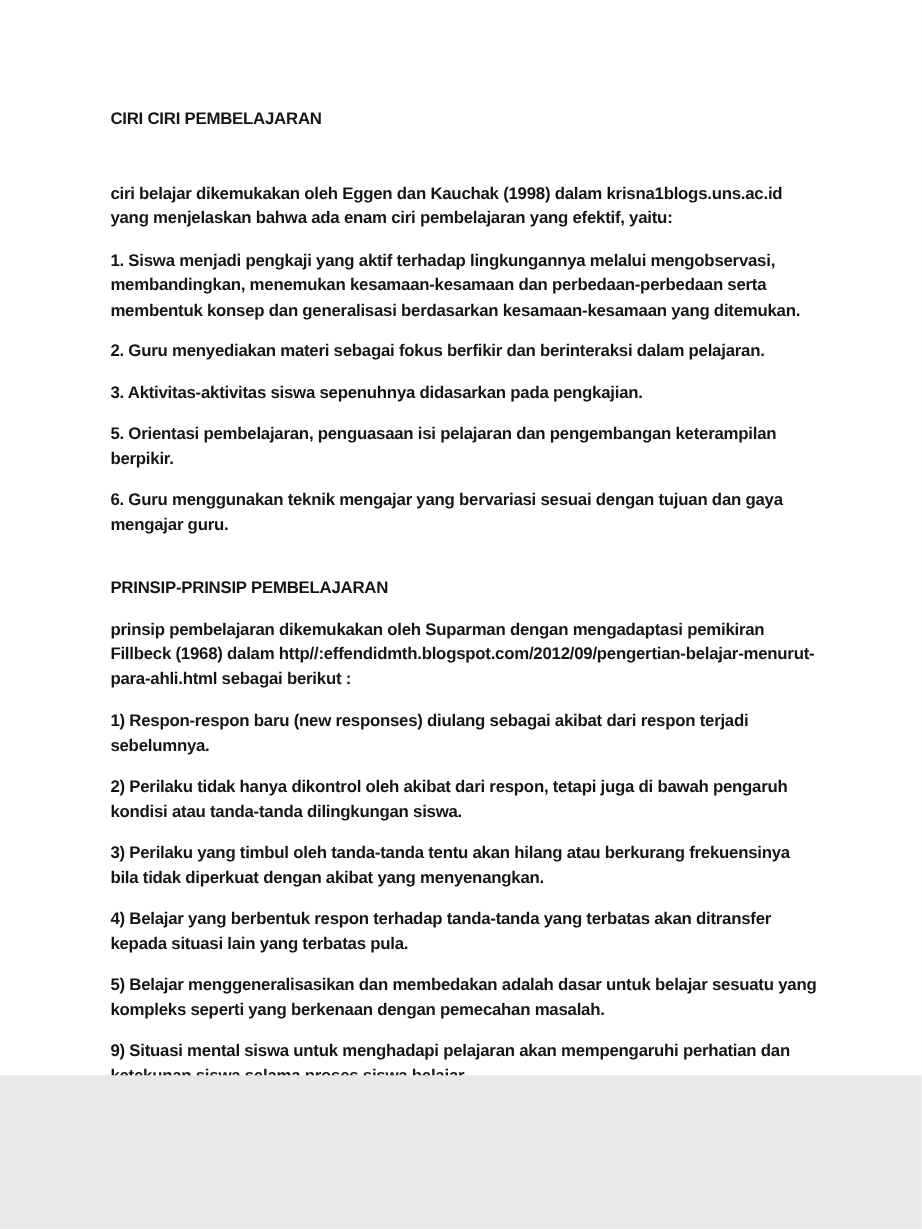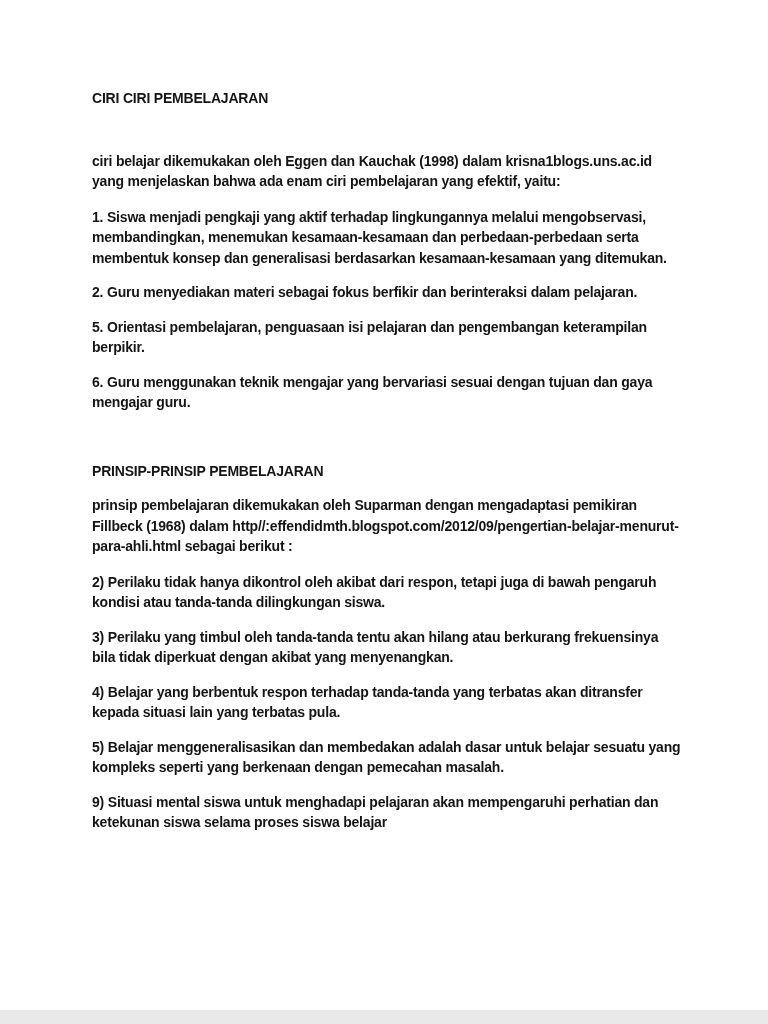--- a/index.html
+++ b/index.html
@@ -7,63 +7,65 @@
     padding: 0;
   }
   body {
     width: 768px;
     height: 1024px;
     background: #e9e9e9;
     font-family: "Liberation Sans", sans-serif;
   }
   .page {
     width: 768px;
-    height: 1010px;
+    height: 896px;
     background: #ffffff;
     box-sizing: border-box;
     padding: 88px 86px 0 92px;
     overflow: hidden;
   }
   .doc p {
     margin: 0 0 14px 0;
     font-size: 14px;
     line-height: 20.5px;
     font-weight: 700;
     color: #151515;
     letter-spacing: -0.2px;
   }
   .doc .heading {
     margin-bottom: 42px;
   }
   .doc .heading-2 {
-    margin-top: 48px;
+    margin-top: 32px;
     margin-bottom: 14px;
   }
   .doc .intro {
     margin-bottom: 15px;
   }
 </style>
 </head>
 <body>
 
 <div class="page">
   <div class="doc">
 
     <div>
       <p class="heading">CIRI CIRI PEMBELAJARAN</p>
       <p class="intro">ciri belajar dikemukakan oleh Eggen dan Kauchak (1998) dalam krisna1blogs.uns.ac.id yang menjelaskan bahwa ada enam ciri pembelajaran yang efektif, yaitu:</p>
       <p class="item">1. Siswa menjadi pengkaji yang aktif terhadap lingkungannya melalui mengobservasi, membandingkan, menemukan kesamaan-kesamaan dan perbedaan-perbedaan serta membentuk konsep dan generalisasi berdasarkan kesamaan-kesamaan yang ditemukan.</p>
       <p class="item">2. Guru menyediakan materi sebagai fokus berfikir dan berinteraksi dalam pelajaran.</p>
+      <p class="item">3. Aktivitas-aktivitas siswa sepenuhnya didasarkan pada pengkajian.</p>
       <p class="item">5. Orientasi pembelajaran, penguasaan isi pelajaran dan pengembangan keterampilan berpikir.</p>
       <p class="item">6. Guru menggunakan teknik mengajar yang bervariasi sesuai dengan tujuan dan gaya mengajar guru.</p>
     </div>
 
     <div>
       <p class="heading-2">PRINSIP-PRINSIP PEMBELAJARAN</p>
       <p class="intro">prinsip pembelajaran dikemukakan oleh Suparman dengan mengadaptasi pemikiran Fillbeck (1968) dalam http//:effendidmth.blogspot.com/2012/09/pengertian-belajar-menurut-para-ahli.html sebagai berikut :</p>
+      <p class="item">1) Respon-respon baru (new responses) diulang sebagai akibat dari respon terjadi sebelumnya.</p>
       <p class="item">2) Perilaku tidak hanya dikontrol oleh akibat dari respon, tetapi juga di bawah pengaruh kondisi atau tanda-tanda dilingkungan siswa.</p>
       <p class="item">3) Perilaku yang timbul oleh tanda-tanda tentu akan hilang atau berkurang frekuensinya bila tidak diperkuat dengan akibat yang menyenangkan.</p>
       <p class="item">4) Belajar yang berbentuk respon terhadap tanda-tanda yang terbatas akan ditransfer kepada situasi lain yang terbatas pula.</p>
       <p class="item">5) Belajar menggeneralisasikan dan membedakan adalah dasar untuk belajar sesuatu yang kompleks seperti yang berkenaan dengan pemecahan masalah.</p>
       <p class="item">9) Situasi mental siswa untuk menghadapi pelajaran akan mempengaruhi perhatian dan ketekunan siswa selama proses siswa belajar</p>
     </div>
 
   </div>
 </div>
 

